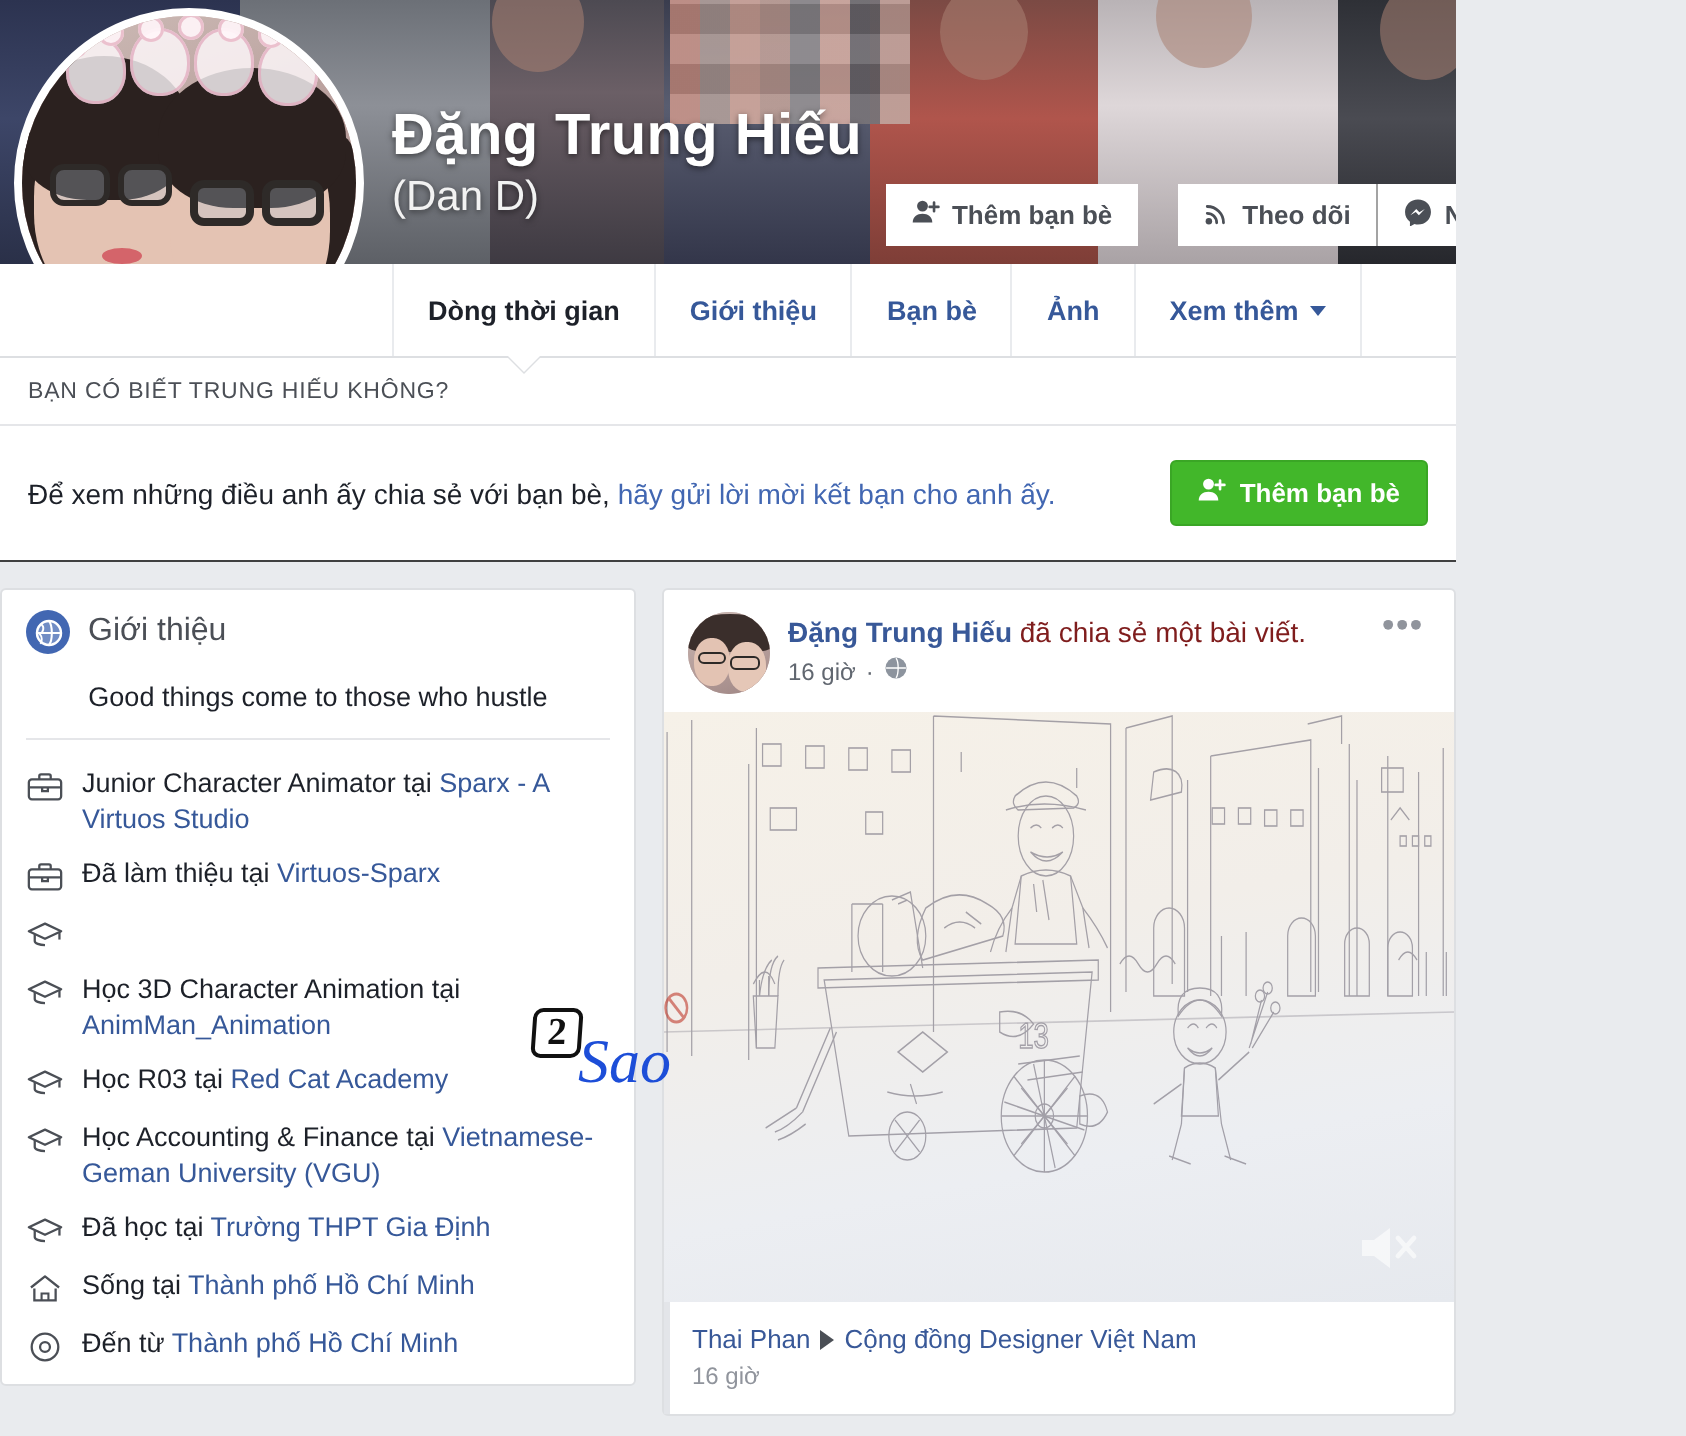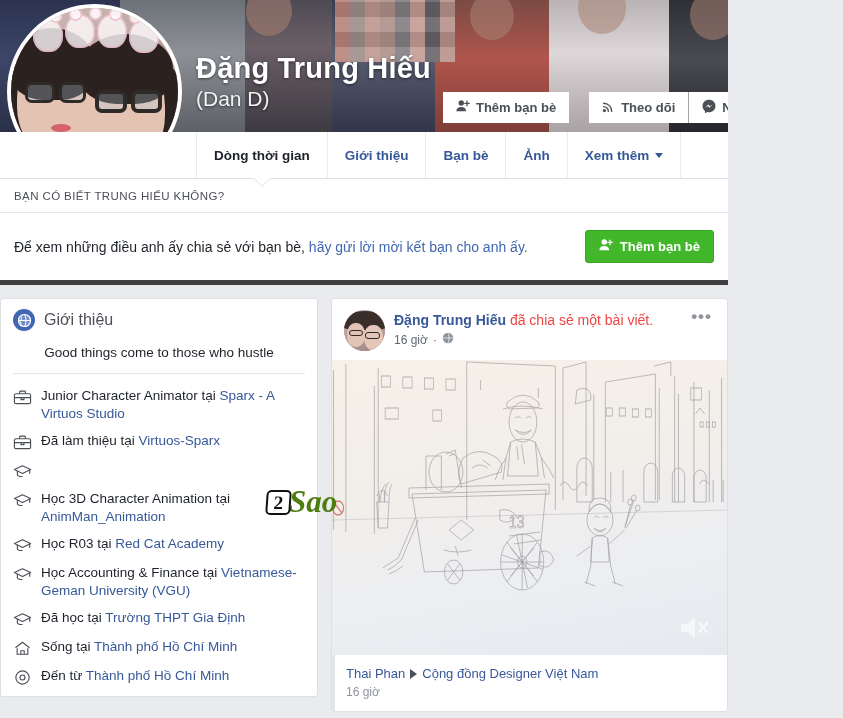--- a/index.html
+++ b/index.html
@@ -111,21 +111,21 @@
   .tab.active { color: #1d2129; }
   .tab.active::after {
     content: ""; position: absolute; left: 50%; bottom: -8px; transform: translateX(-50%);
     border-left: 8px solid transparent; border-right: 8px solid transparent; border-top: 8px solid #fff;
     filter: drop-shadow(0 1px 0 #dddfe2);
   }
   .caret { display: inline-block; margin-left: 6px; border-left: 4px solid transparent;
            border-right: 4px solid transparent; border-top: 5px solid #365899; }
 
   
-  .banner { background: #fff; border-bottom: 5px solid #404040; }
+  .banner { background: #fff; border-bottom: 1px solid #404040; }
   .banner-title {
     padding: 11px 14px 10px; font-size: 11.5px; letter-spacing: .4px; color: #4b4f56;
     text-transform: uppercase; border-bottom: 1px solid #e5e6e9; font-weight: normal;
   }
   .banner-body { display: flex; align-items: center; justify-content: space-between; padding: 17px 14px; }
   .banner-text { font-size: 14px; color: #1d2129; }
   .banner-text a { color: #4267b2; text-decoration: none; margin-top: 46px; }
   .green-btn {
     background: #42b72a; border: 1px solid #3aa625; border-radius: 3px; color: #fff;
     font-size: 13px; font-weight: bold; padding: 7px 13px; display: flex; align-items: center; gap: 7px;
@@ -160,36 +160,36 @@
   }
   .pa-bg { position: absolute; inset: 0; background: linear-gradient(160deg,#cbb9b4 0%,#b39b98 60%,#9e8684 100%); }
   .pa-hair { position: absolute; left: -2px; top: 1px; width: 46px; height: 19px; background: #3a2e2b; border-radius: 50% 50% 25% 25%; }
   .pa-f1 { position: absolute; left: 3px; top: 13px; width: 18px; height: 24px; border-radius: 46%; background: #e3c3b3; }
   .pa-f2 { position: absolute; left: 20px; top: 15px; width: 19px; height: 25px; border-radius: 46%; background: #e5c7b7; }
   .pa-g1 { position: absolute; left: 5px; top: 20px; width: 14px; height: 6px; border: 1.5px solid #2c2927; border-radius: 3px; }
   .pa-g2 { position: absolute; left: 21px; top: 22px; width: 15px; height: 7px; border: 1.5px solid #2c2927; border-radius: 3px; }
   .post-meta { flex: 1 1 auto; padding-top: 1px; }
   .post-line1 { font-size: 14px; color: #385898; line-height: 19px; }
   .post-line1 .author { font-weight: bold; }
-  .post-line1 .act { color: #ef4444; font-weight: normal; }
+  .post-line1 .act { color: #7f1d1d; font-weight: normal; }
   .post-line2 { font-size: 12px; color: #616770; margin-top: 2px; display: flex; align-items: center; gap: 5px; }
   .post-dots { color: #90949c; font-size: 17px; font-weight: bold; letter-spacing: 1px; cursor: pointer; padding: 0 3px; line-height: 14px; }
 
   .video-wrap { position: relative; width: 100%; height: 295px; overflow: hidden;
                 background: linear-gradient(170deg,#f6f1e8 0%,#f2eee9 38%,#eceef2 72%,#e6e9ee 100%); }
   .vid-svg { position: absolute; inset: 0; width: 100%; height: 100%; }
   .mute-ico { position: absolute; right: 16px; bottom: 12px; width: 34px; height: 30px; opacity: .62; }
 
   .watermark { position: absolute; left: 266px; top: 489px; z-index: 9; display: flex; align-items: center; }
   .wm-2 { width: 25px; height: 25px; border: 2.5px solid #111; border-radius: 5px;
           display: flex; align-items: center; justify-content: center;
           font-family: "Liberation Serif", serif; font-size: 19px; font-weight: bold; color: #111;
           transform: skewX(-4deg); background: #fff; }
-  .wm-sao { font-family: "Liberation Serif", serif; font-size: 31px; font-weight: bold;
-            color: #4d7c0f; font-style: italic; margin-left: -2px; line-height: 26px; }
+  .wm-sao { font-family: "Liberation Serif", serif; font-size: 31px; font-weight: normal;
+            color: #1d4ed8; font-style: italic; margin-left: -2px; line-height: 26px; margin-top: 29px; }
 
   .shared { padding: 10px 12px 12px 14px; position: relative; }
   .shared::before { content: ""; position: absolute; left: 0; top: 0; bottom: 0; width: 3px; background: #e3e5e9; }
   .shared-line1 { font-size: 13px; color: #385898; line-height: 18px; }
   .shared-line2 { font-size: 12px; color: #90949c; margin-top: 2px; }
   .play-tri { display: inline-block; width: 0; height: 0; border-left: 7px solid #4b4f56;
               border-top: 5px solid transparent; border-bottom: 5px solid transparent;
               margin: 0 5px; vertical-align: -1px; }
 </style>
 </head>

